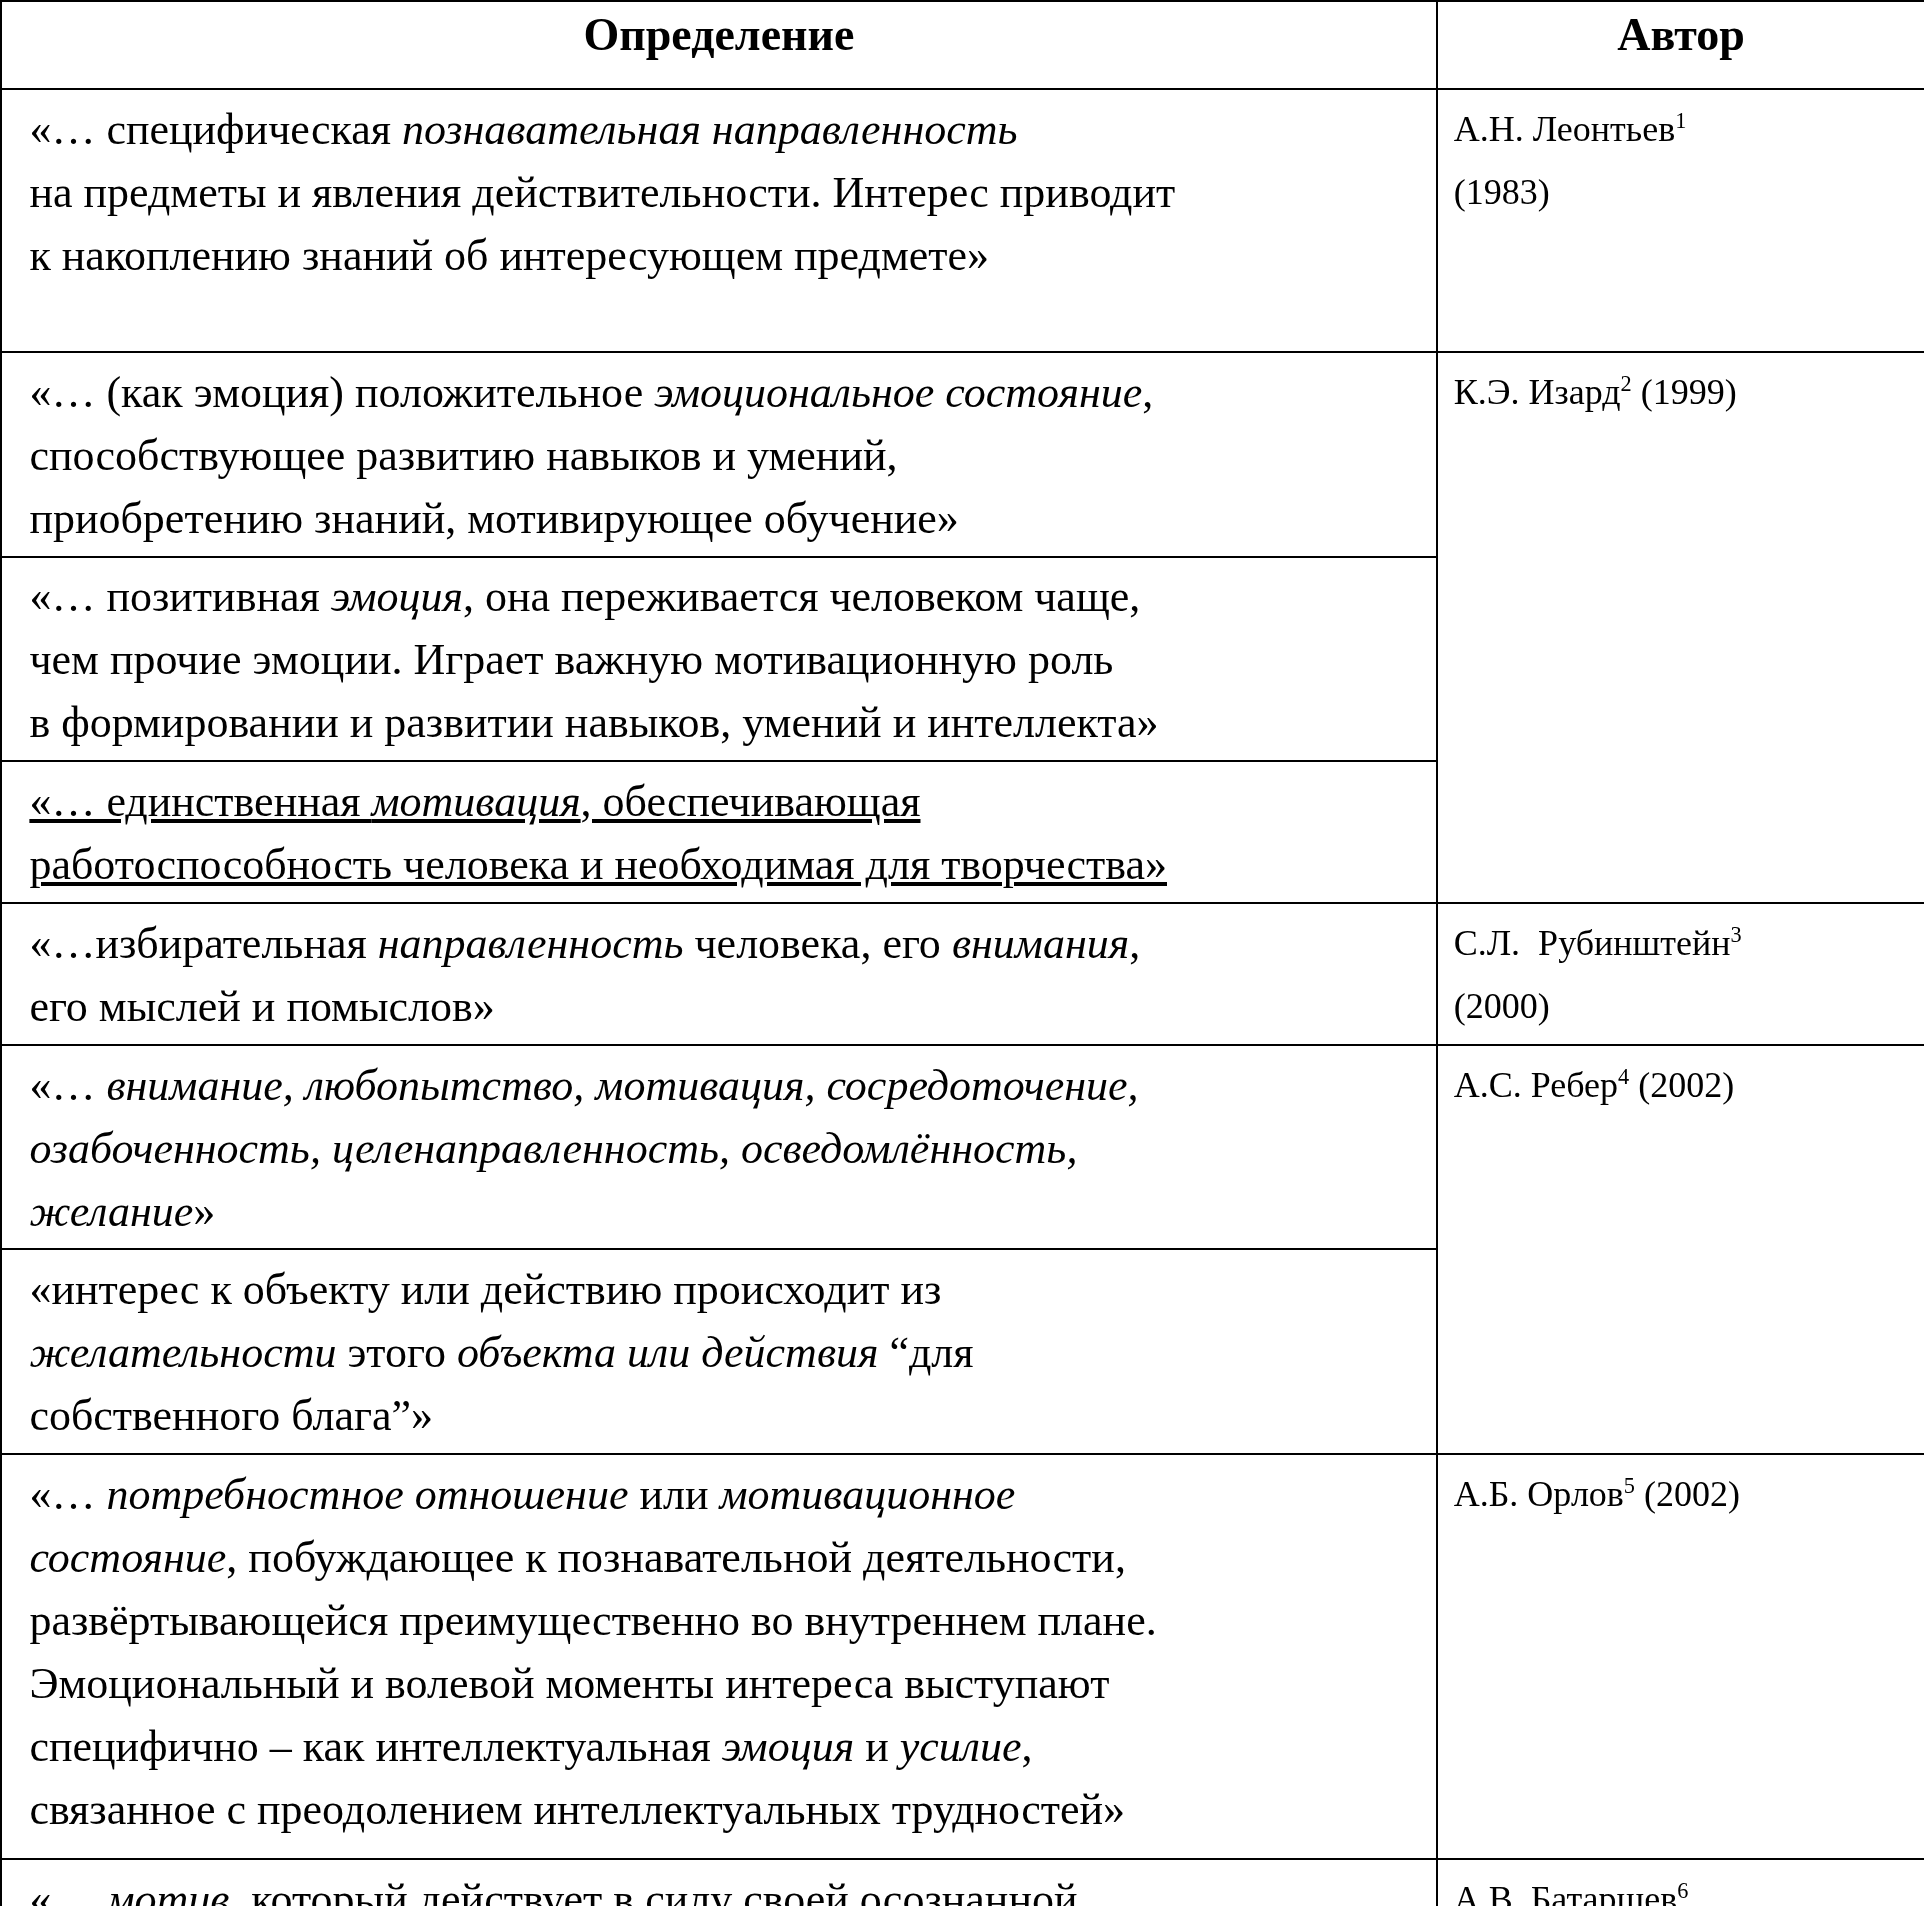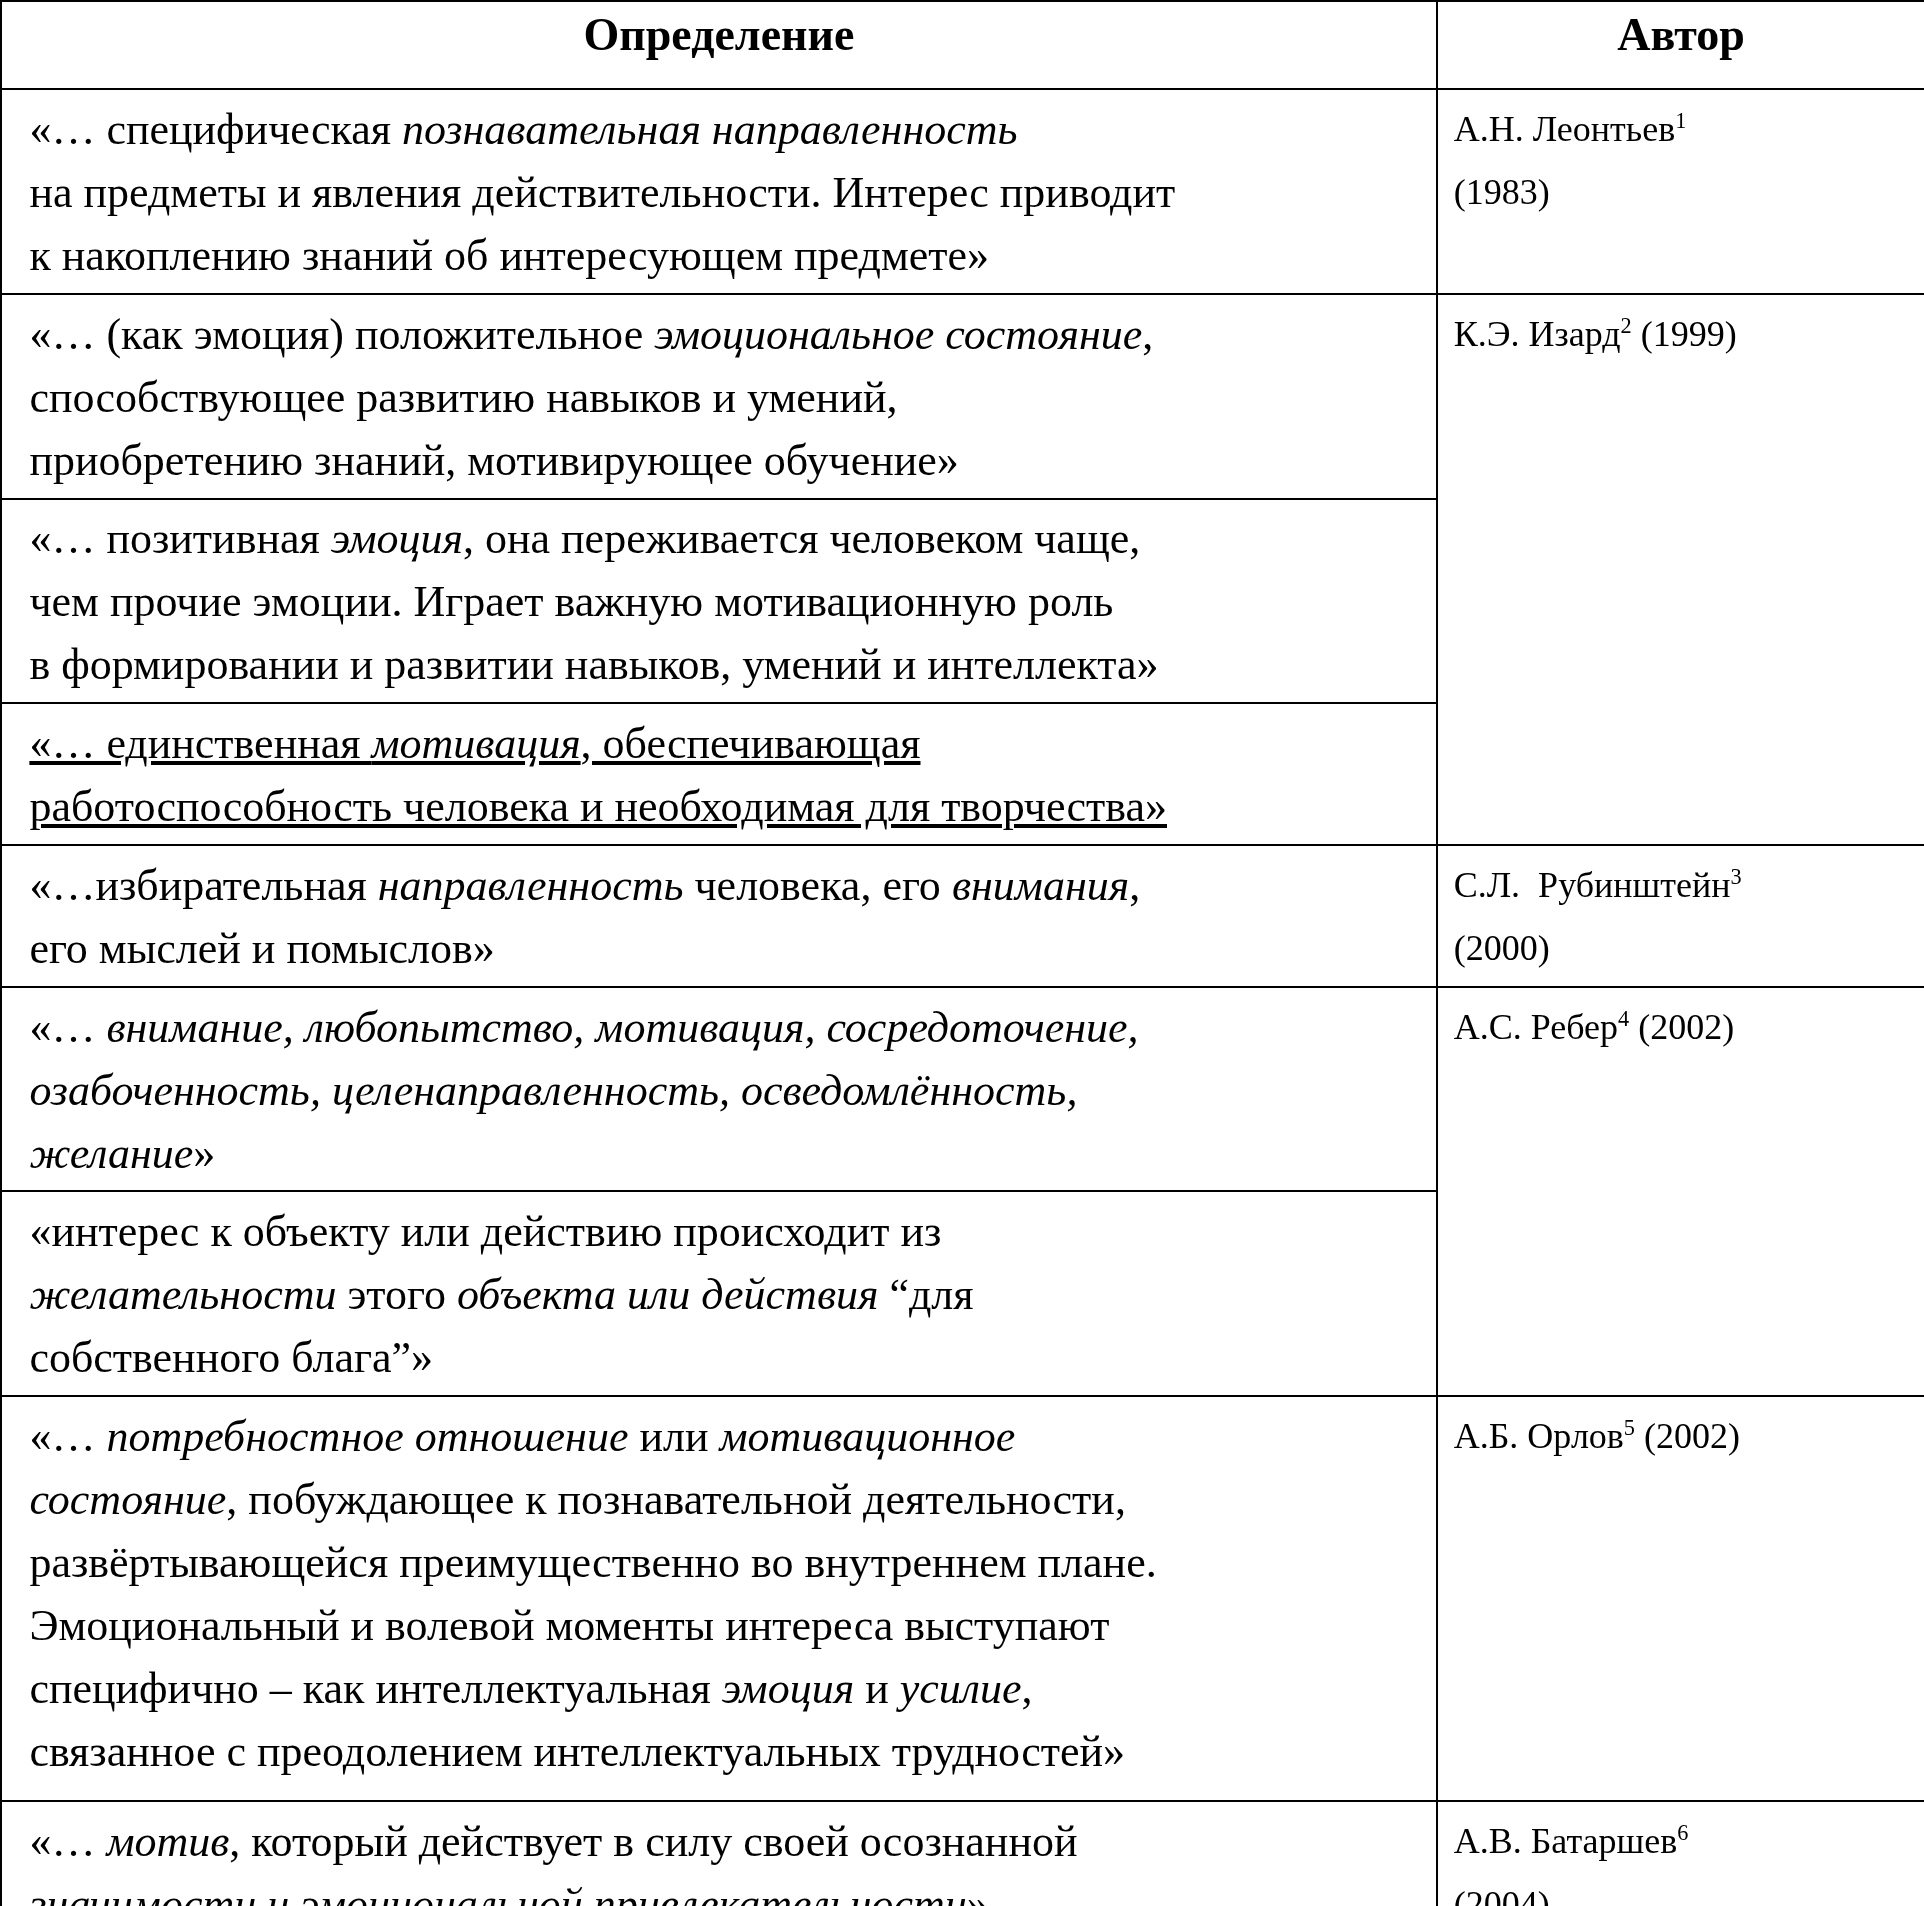--- a/index.html
+++ b/index.html
@@ -63,21 +63,21 @@
     <col class="c-def">
     <col class="c-auth">
   </colgroup>
   <thead>
     <tr>
       <th>Определение</th>
       <th>Автор</th>
     </tr>
   </thead>
   <tbody>
-      <tr style="height: 205px;">
+      <tr style="height: 263px;">
         <td class="def"><span>«… специфическая </span><span class="it">познавательная направленность</span><br><span>на предметы и явления действительности. Интерес приводит</span><br><span>к накоплению знаний об интересующем предмете»</span></td>
         <td class="auth"><span>А.Н. Леонтьев</span><sup>1</sup><br><span>(1983)</span></td>
       </tr>
       <tr style="height: 204px;">
         <td class="def"><span>«… (как эмоция) положительное </span><span class="it">эмоциональное состояние</span><span>,</span><br><span>способствующее развитию навыков и умений,</span><br><span>приобретению знаний, мотивирующее обучение»</span></td>
         <td class="auth" rowspan="3"><span>К.Э. Изард</span><sup>2</sup><span> (1999)</span></td>
       </tr>
       <tr style="height: 203px;">
         <td class="def"><span>«… позитивная </span><span class="it">эмоция</span><span>, она переживается человеком чаще,</span><br><span>чем прочие эмоции. Играет важную мотивационную роль</span><br><span>в формировании и развитии навыков, умений и интеллекта»</span></td>
       </tr>

